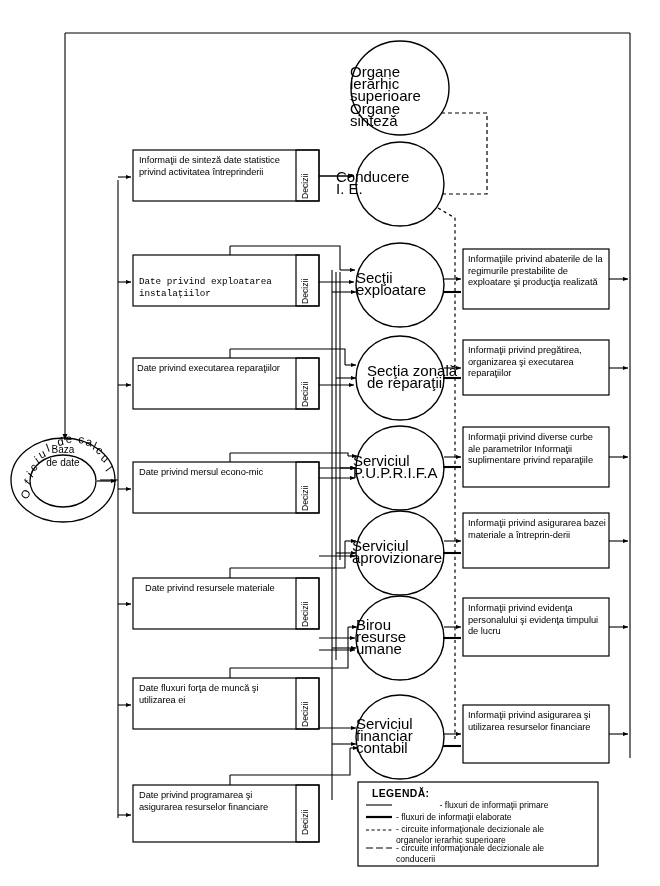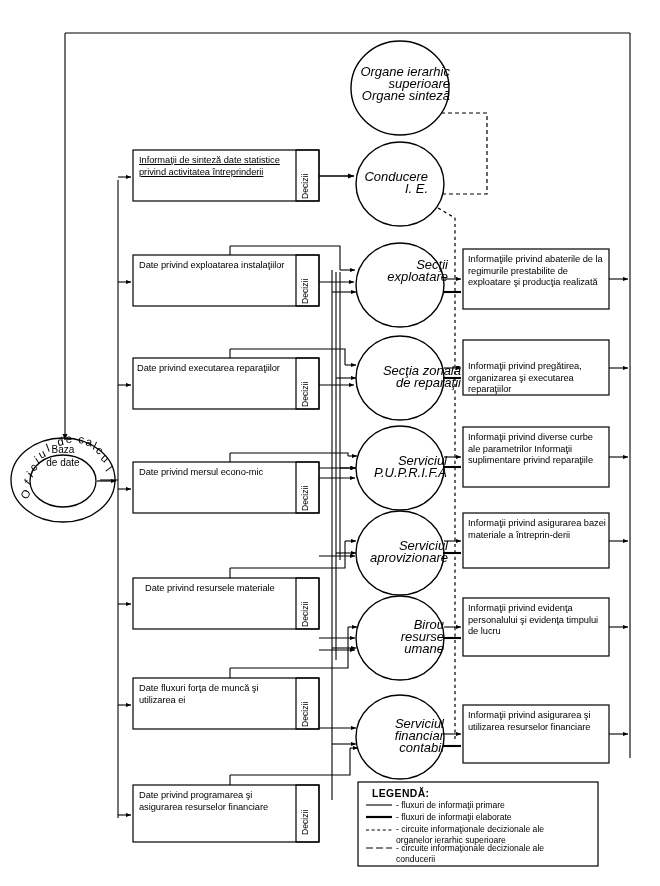--- a/index.html
+++ b/index.html
@@ -35,26 +35,25 @@
     font-size: 8.6px;
     color: #000;
     writing-mode: vertical-rl;
     text-orientation: mixed;
     transform: rotate(180deg);
     white-space: nowrap;
   }
   .circle-text {
     position: absolute;
     font-family: "Liberation Sans", sans-serif;
-    font-size: 13px;
+    font-size: 15px;
     line-height: 12.2px;
     color: #000;
-    text-align: right;
+    text-align: left;
     white-space: pre-line;
-    font-style: italic;
   }
   .legend-title {
     position: absolute;
     font-family: "Liberation Sans", sans-serif;
     font-size: 10.4px;
     font-weight: bold;
     color: #000;
     letter-spacing: 0.4px;
   }
   .legend-text {
@@ -280,69 +279,69 @@
       <text class="arc-letter" transform="translate(92,449) rotate(24)">l</text>
       <text class="arc-letter" transform="translate(95,452) rotate(32)">c</text>
       <text class="arc-letter" transform="translate(100,459) rotate(42)">u</text>
       <text class="arc-letter" transform="translate(105,470) rotate(54)">l</text>
     </g>
   </svg>
 
   <div class="db-inner-text" style="left:30px; top:444px; width:66px;">Baza
 de date</div>
 
-  <div class="box-text" style="left:139px; top:155px; width:154px;text-decoration:underline;">Informaţii de sinteză date statistice privind activitatea întreprinderii</div>
+  <div class="box-text" style="left:139px; top:155px; width:154px;">Informaţii de sinteză date statistice privind activitatea întreprinderii</div>
   <div class="decizii-text" style="left:300px; top:159px; height:40px;">Decizii</div>
 
-  <div class="box-text" style="left:139px; top:260px; width:154px;">Date privind exploatarea instalaţiilor</div>
+  <div class="box-text" style="left:139px; top:276px; width:154px;font-family:Liberation Mono, monospace;">Date privind exploatarea instalaţiilor</div>
   <div class="decizii-text" style="left:300px; top:264px; height:40px;">Decizii</div>
 
   <div class="box-text" style="left:137px; top:363px; width:154px;">Date privind executarea reparaţiilor</div>
   <div class="decizii-text" style="left:300px; top:367px; height:40px;">Decizii</div>
 
   <div class="box-text" style="left:139px; top:467px; width:160px;">Date privind mersul econo-mic</div>
   <div class="decizii-text" style="left:300px; top:471px; height:40px;">Decizii</div>
 
   <div class="box-text" style="left:139px; top:583px; width:154px;padding-left:6px;">Date privind resursele materiale</div>
   <div class="decizii-text" style="left:300px; top:587px; height:40px;">Decizii</div>
 
   <div class="box-text" style="left:139px; top:683px; width:154px;">Date fluxuri forţa de muncă şi utilizarea ei</div>
   <div class="decizii-text" style="left:300px; top:687px; height:40px;">Decizii</div>
 
   <div class="box-text" style="left:139px; top:790px; width:154px;">Date privind programarea şi asigurarea resurselor financiare</div>
   <div class="decizii-text" style="left:300px; top:795px; height:40px;">Decizii</div>
 
   <div class="circle-text" style="left:350px; top:66px; width:100px;">Organe ierarhic
 superioare
 Organe sinteză</div>
-  <div class="circle-text" style="left:356px; top:171px; width:72px;">Conducere
+  <div class="circle-text" style="left:336px; top:171px; width:72px;">Conducere
 I. E.</div>
-  <div class="circle-text" style="left:356px; top:259px; width:92px;">Secţii
+  <div class="circle-text" style="left:356px; top:272px; width:92px;">Secţii
 exploatare</div>
   <div class="circle-text" style="left:367px; top:365px; width:94px;">Secţia zonală
 de reparaţii</div>
   <div class="circle-text" style="left:353px; top:455px; width:94px;">Serviciul
 P.U.P.R.I.F.A</div>
   <div class="circle-text" style="left:352px; top:540px; width:96px;">Serviciul
 aprovizionare</div>
   <div class="circle-text" style="left:356px; top:619px; width:88px;">Birou
 resurse
 umane</div>
   <div class="circle-text" style="left:356px; top:718px; width:88px;">Serviciul
 financiar
 contabil</div>
 
   <div class="box-text" style="left:468px; top:254px; width:138px;">Informaţiile privind abaterile de la regimurile prestabilite de exploatare şi producţia realizată</div>
-  <div class="box-text" style="left:468px; top:345px; width:138px;margin-top:16px;">Informaţii privind pregătirea, organizarea şi executarea reparaţiilor</div>
+  <div class="box-text" style="left:468px; top:345px; width:138px;">Informaţii privind pregătirea, organizarea şi executarea reparaţiilor</div>
   <div class="box-text" style="left:468px; top:432px; width:138px;">Informaţii privind diverse curbe ale parametrilor Informaţii suplimentare privind reparaţiile</div>
   <div class="box-text" style="left:468px; top:518px; width:138px;">Informaţii privind asigurarea bazei materiale a întreprin-derii</div>
   <div class="box-text" style="left:468px; top:603px; width:138px;">Informaţii privind evidenţa personalului şi evidenţa timpului de lucru</div>
   <div class="box-text" style="left:468px; top:710px; width:138px;">Informaţii privind asigurarea şi utilizarea resurselor financiare</div>
 
   <div class="legend-title" style="left:372px; top:788px;">LEGENDĂ:</div>
-  <div class="legend-text" style="left:396px; top:800px; width:196px;">- fluxuri de informaţii primare</div>
+  <div class="legend-text" style="left:396px; top:800px; width:196px;text-align:center;">- fluxuri de informaţii primare</div>
   <div class="legend-text" style="left:396px; top:812px; width:196px;">- fluxuri de informaţii elaborate</div>
   <div class="legend-text" style="left:396px; top:824px; width:200px;">- circuite informaţionale decizionale ale
    organelor ierarhic superioare</div>
   <div class="legend-text" style="left:396px; top:843px; width:200px;">- circuite informaţionale decizionale ale
    conducerii</div>
 
 </div>
 
 </body></html>

